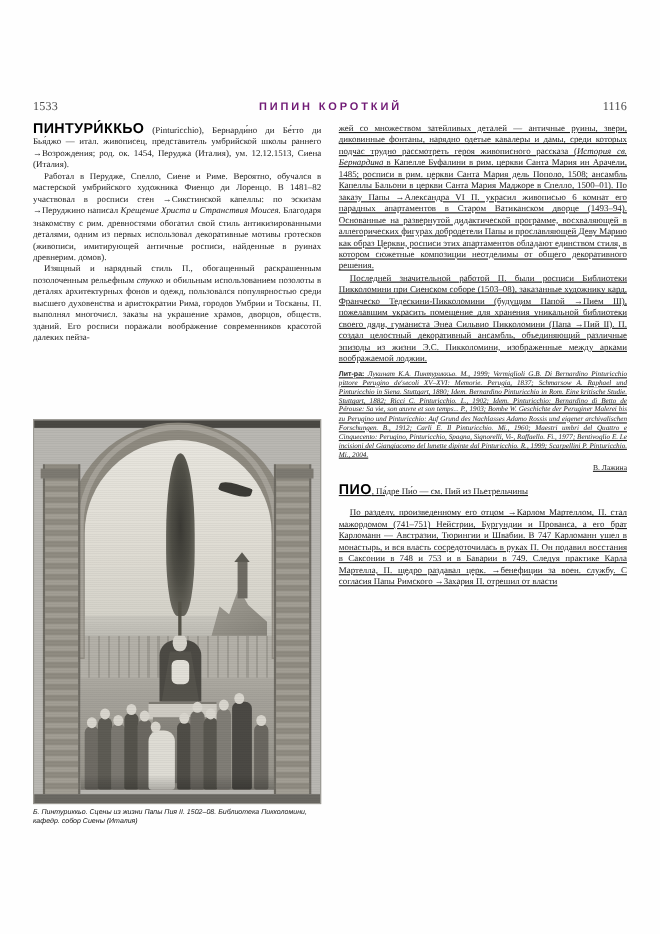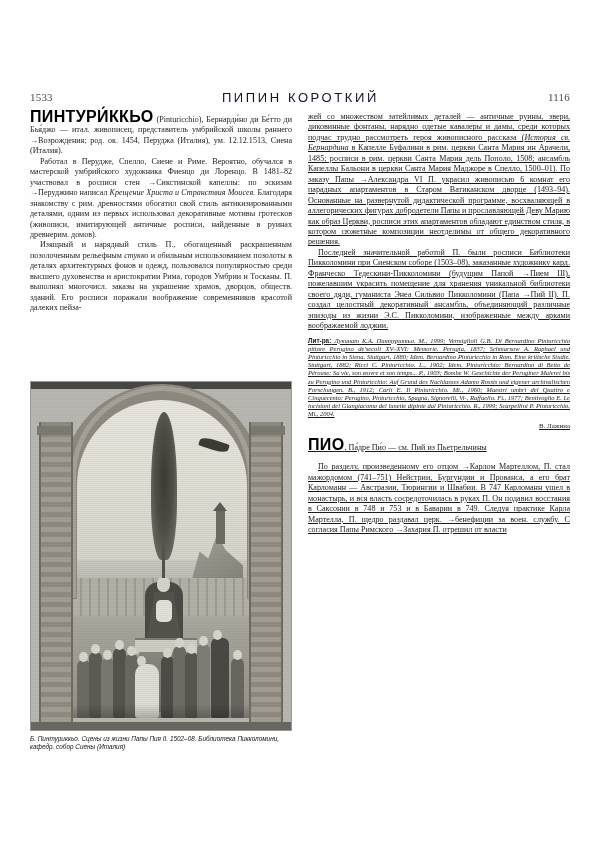--- a/index.html
+++ b/index.html
@@ -34,24 +34,24 @@
     justify-content: space-between;
   }
   .folio {
     font-size: 11px;
     color: #4a4a4a;
     letter-spacing: 0.2px;
     font-family: "Liberation Serif", serif;
   }
   .head-title {
     font-family: "Liberation Sans", sans-serif;
-    font-weight: normal;
-    font-size: 13px;
+    font-weight: bold;
+    font-size: 10px;
     letter-spacing: 2.6px;
-    color: #0f172a;
+    color: #701a75;
   }
   
   .col {
     position: absolute;
     top: 112px;
     width: 262px;
     font-size: 8.1px;
     line-height: 10.45px;
     text-align: justify;
     text-justify: inter-word;
@@ -63,21 +63,21 @@
 
   p {
     margin: 0;
     text-indent: 10px;
   }
   p.noind { text-indent: 0; }
 
   .entry-head {
     font-family: "Liberation Sans", sans-serif;
     font-weight: bold;
-    font-size: 16px;
+    font-size: 13px;
     letter-spacing: 0.35px;
     color: #000;
   }
   .ital  { font-style: italic; }
   .gap-small { height: 5px; }
   .gap-entry { height: 9px; }
 
   
   .bib {
     font-size: 6.5px;

